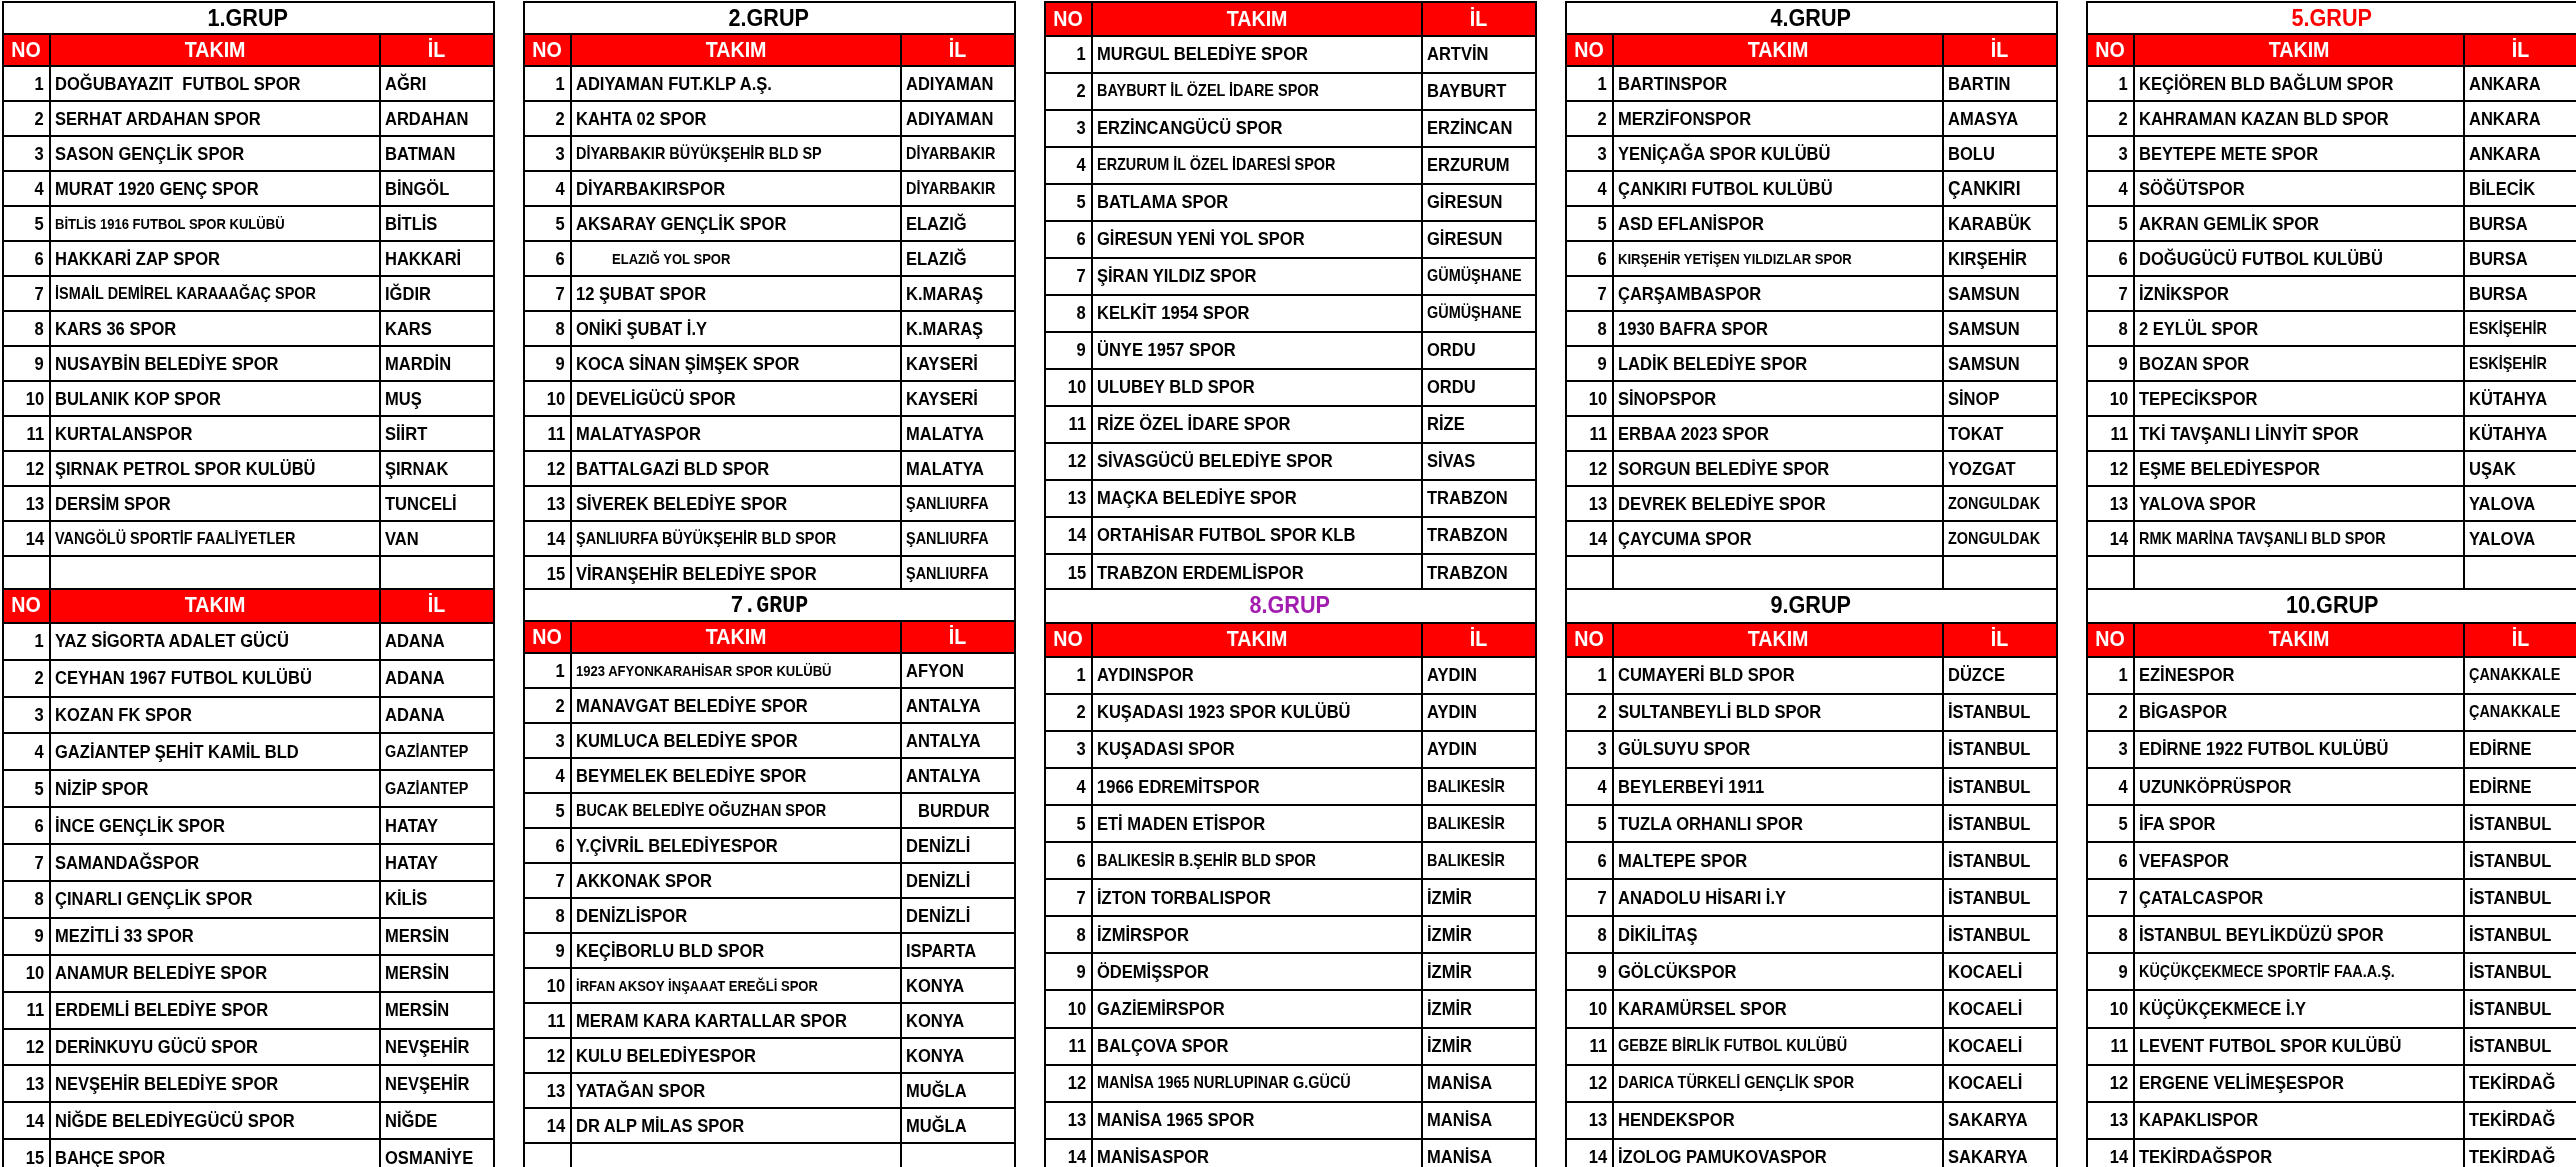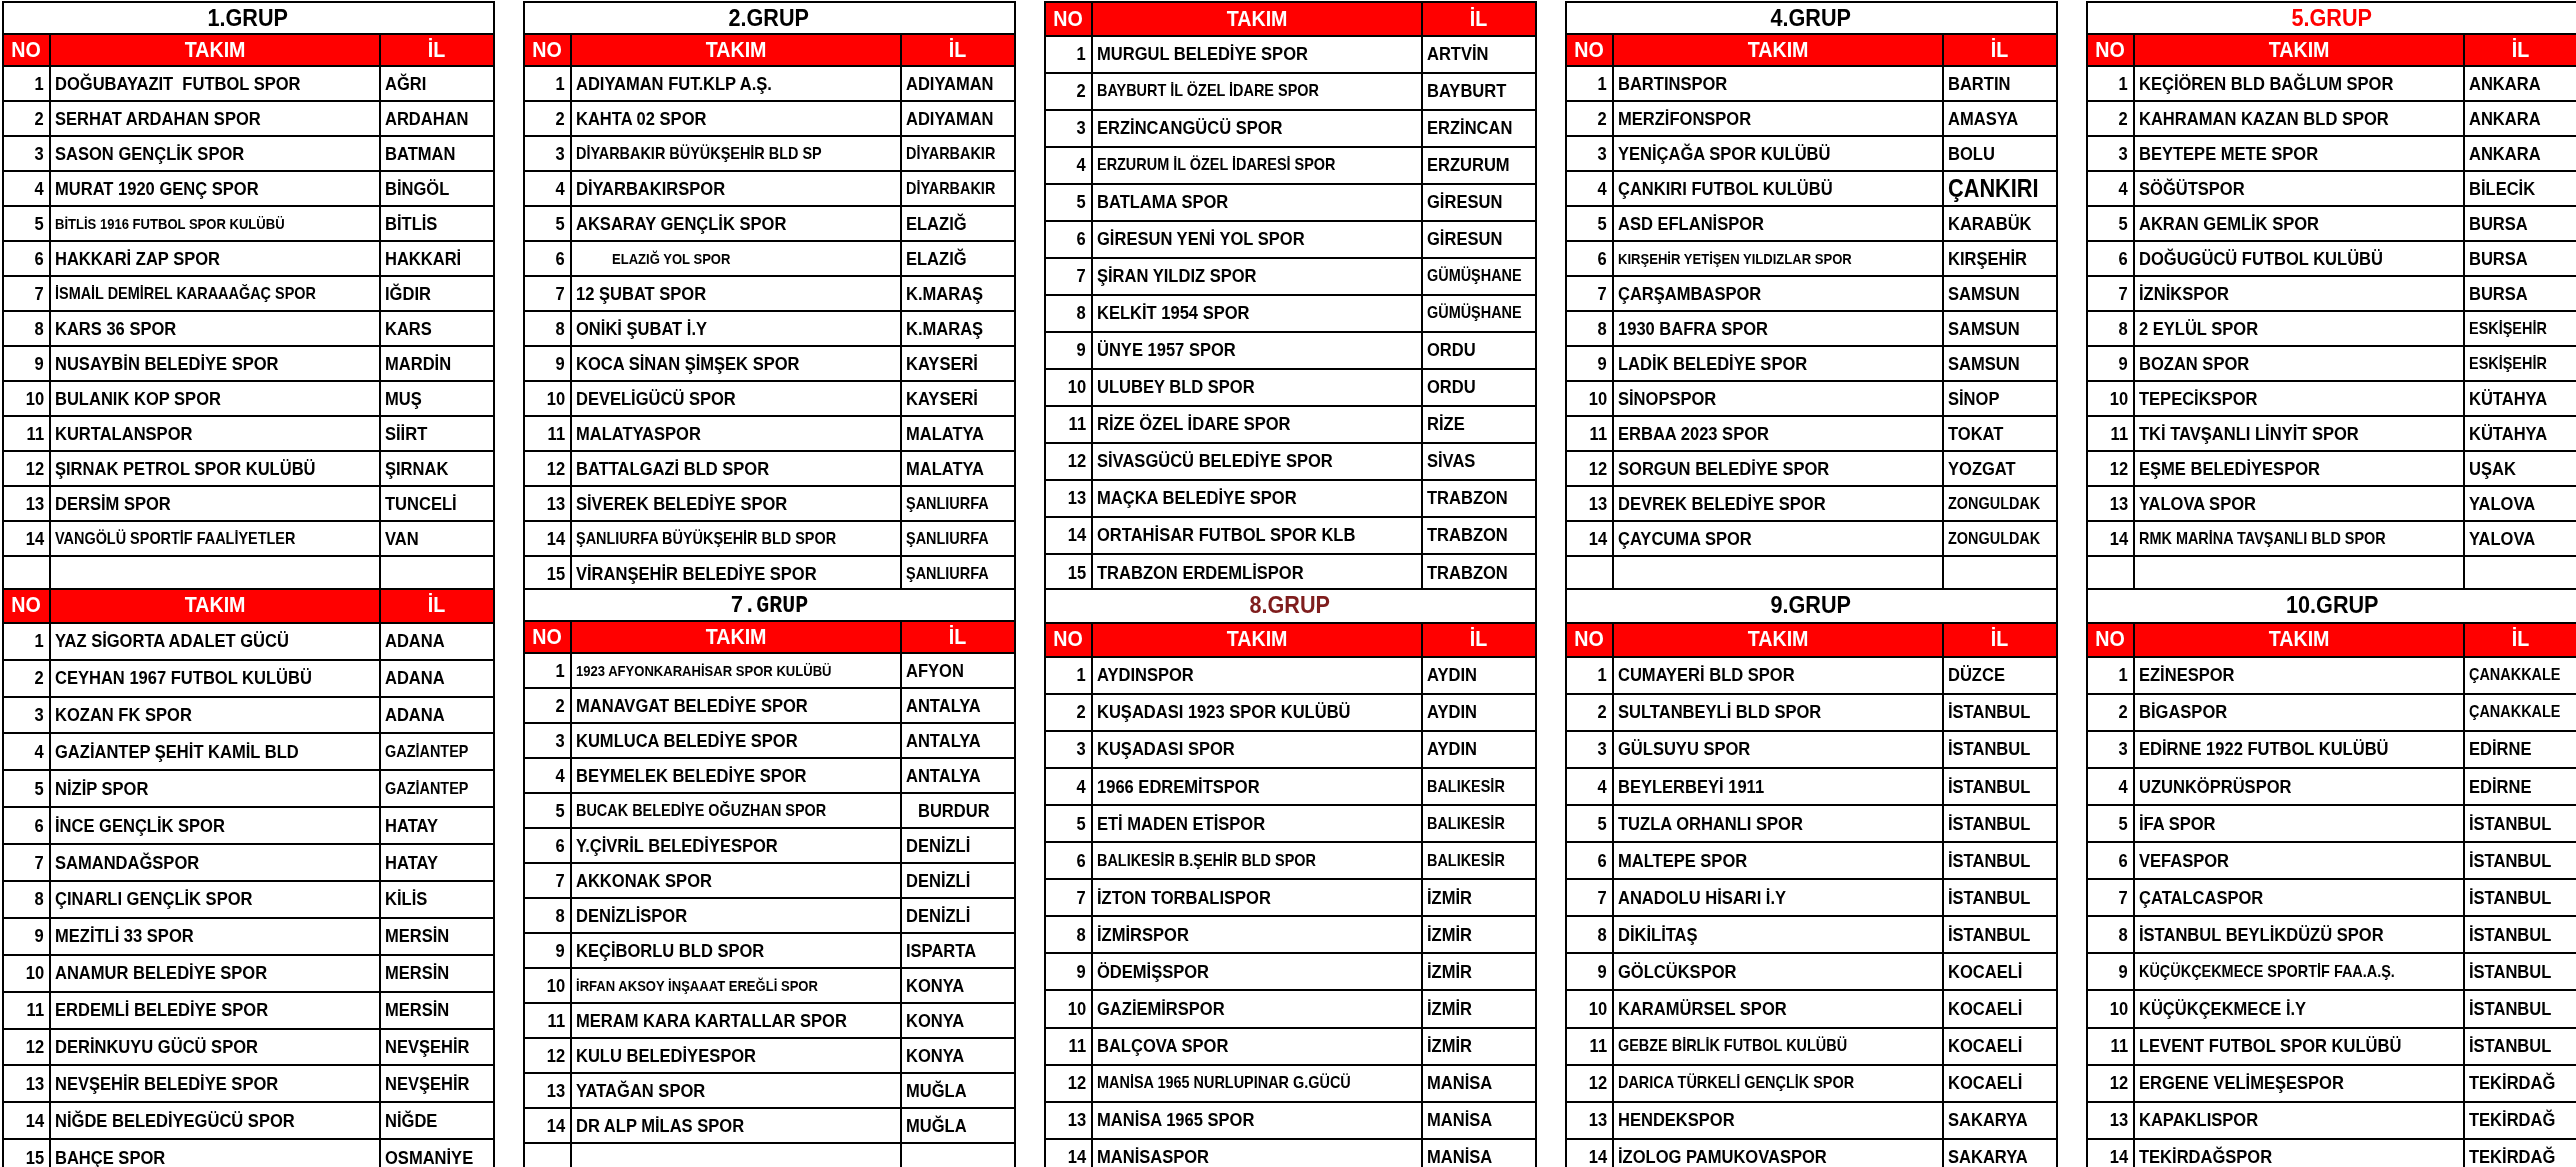--- a/index.html
+++ b/index.html
@@ -329,21 +329,21 @@
           <td class="il-cell" style="font-size: 19px;"><span class="tx">AMASYA</span></td>
         </tr>
         <tr class="data-row">
           <td class="no-cell"><span class="tx-right">3</span></td>
           <td class="team-cell" style="font-size: 19px;"><span class="tx">YENİÇAĞA SPOR KULÜBÜ</span></td>
           <td class="il-cell" style="font-size: 19px;"><span class="tx">BOLU</span></td>
         </tr>
         <tr class="data-row">
           <td class="no-cell"><span class="tx-right">4</span></td>
           <td class="team-cell" style="font-size: 19px;"><span class="tx">ÇANKIRI FUTBOL KULÜBÜ</span></td>
-          <td class="il-cell" style="font-size: 25px; border-radius: 8px;"><span class="tx">ÇANKIRI</span></td>
+          <td class="il-cell" style="font-size: 20px; border-radius: 8px;"><span class="tx">ÇANKIRI</span></td>
         </tr>
         <tr class="data-row">
           <td class="no-cell"><span class="tx-right">5</span></td>
           <td class="team-cell" style="font-size: 19px;"><span class="tx">ASD EFLANİSPOR</span></td>
           <td class="il-cell" style="font-size: 19px;"><span class="tx">KARABÜK</span></td>
         </tr>
         <tr class="data-row">
           <td class="no-cell"><span class="tx-right">6</span></td>
           <td class="team-cell" style="font-size: 15px;"><span class="tx">KIRŞEHİR YETİŞEN YILDIZLAR SPOR</span></td>
           <td class="il-cell" style="font-size: 19px;"><span class="tx">KIRŞEHİR</span></td>
@@ -684,21 +684,21 @@
   </table>
 
   <table class="group">
     <colgroup>
       <col style="width:47px">
       <col style="width:330px">
       <col style="width:114px">
     </colgroup>
     <tbody>
       <tr>
-        <td class="title-cell" colspan="3" style="color: #7f1d1d;"><span class="tx-center">8.GRUP</span></td>
+        <td class="title-cell" colspan="3" style="color: #a21caf;"><span class="tx-center">8.GRUP</span></td>
       </tr>
       <tr>
         <td class="hdr-cell" style="background: rgb(255, 0, 0); color: rgb(255, 255, 255);"><span class="tx-center">NO</span></td>
         <td class="hdr-cell" style="background: rgb(255, 0, 0); color: rgb(255, 255, 255);"><span class="tx-center">TAKIM</span></td>
         <td class="hdr-cell" style="background: rgb(255, 0, 0); color: rgb(255, 255, 255);"><span class="tx-center">İL</span></td>
       </tr>
     <tr class="data-row">
           <td class="no-cell"><span class="tx-right">1</span></td>
           <td class="team-cell" style="font-size: 19px;"><span class="tx">AYDINSPOR</span></td>
           <td class="il-cell" style="font-size: 19px;"><span class="tx">AYDIN</span></td>

